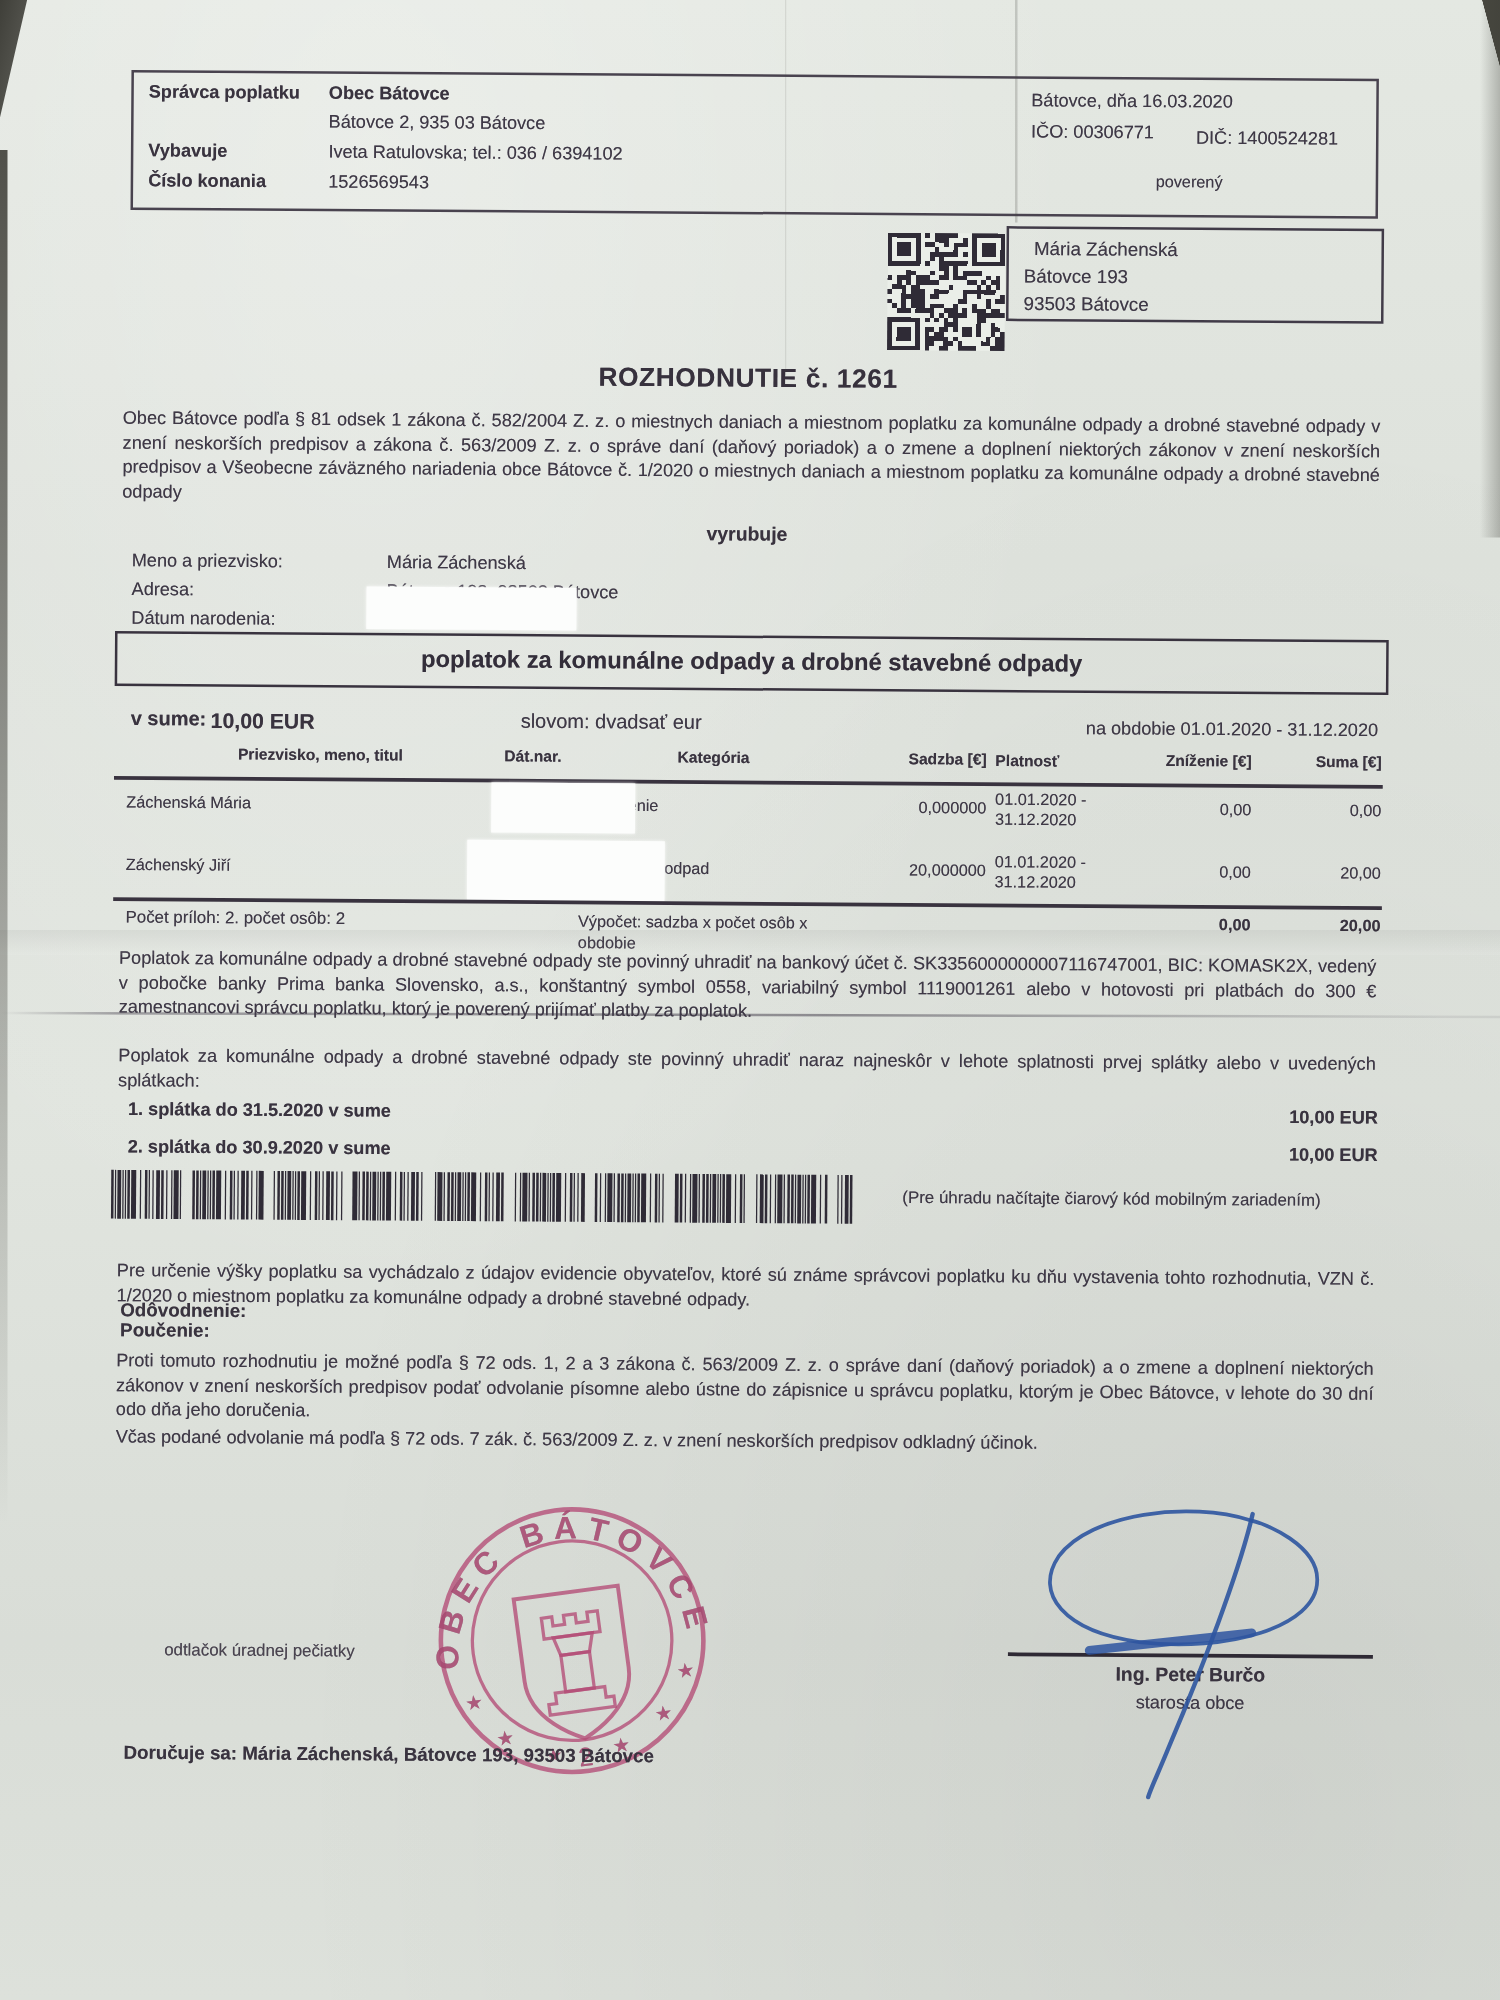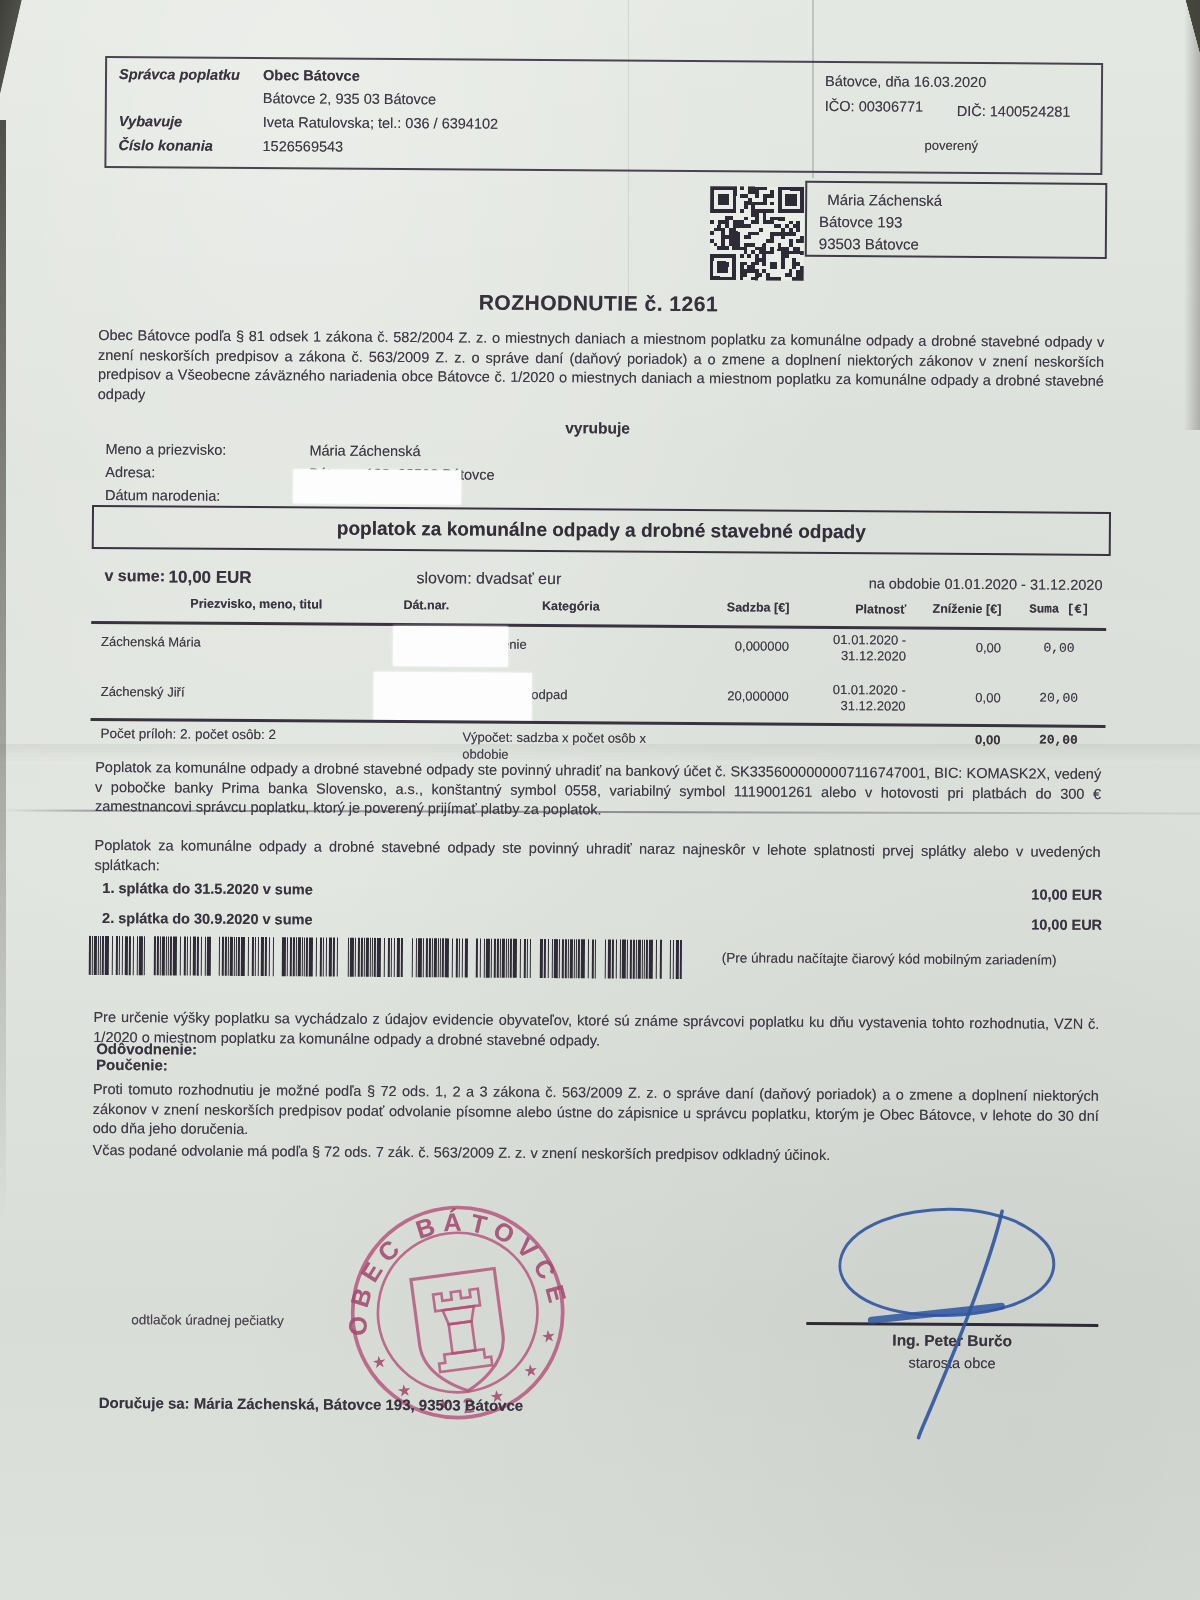--- a/index.html
+++ b/index.html
@@ -34,21 +34,21 @@
   .crease-v2{position:absolute;left:628px;top:0;width:1px;height:300px;background:rgba(70,70,66,.12);}
 
   #content{position:absolute;inset:0;transform:rotate(.4deg);transform-origin:110px 80px;
     color:#3e3846;text-shadow:0 0 .5px rgba(62,56,70,.55);}
   .b{font-weight:bold;color:#39333f;}
 
   
   .hdr-box{position:absolute;left:105px;top:56px;width:994px;height:108px;
     border:2px solid #49434f;}
   .hdr-row{position:absolute;left:12px;font-size:14.5px;}
-  .hdr-label{display:inline-block;width:140px;font-weight:bold;color:#39333f;font-style:italic;}
+  .hdr-label{display:inline-block;width:140px;font-weight:bold;color:#39333f;}
   .hdr-right{position:absolute;font-size:14.5px;}
 
   
   .qr{position:absolute;left:711px;top:182px;width:94px;height:94px;}
   .addr-box{position:absolute;left:806px;top:176px;width:302px;height:76px;
     border:2px solid #413b48;padding:6px 0 0 12px;box-sizing:border-box;}
   .addr-line{font-size:15px;line-height:22px;}
 
   .title{position:absolute;left:0;width:1200px;top:288px;text-align:center;
     font-size:21px;font-weight:bold;letter-spacing:.5px;color:#37313d;}
@@ -75,23 +75,23 @@
   .tbl{position:absolute;left:95px;top:596px;width:1015px;}
   .tbl .line{position:absolute;left:0;width:1015px;background:#39333f;}
   .th,.td{position:absolute;font-size:13px;}
   .th{font-weight:bold;color:#39333f;font-size:12.5px;}
   .c-name{left:10px;width:300px;text-align:left;}
   .th.c-name{text-align:center;width:300px;left:15px;}
   .c-birth{left:270px;width:130px;text-align:center;}
   .c-cat{left:372px;width:215px;text-align:left;}
   .th.c-cat{text-align:center;}
   .c-rate{left:560px;width:138px;text-align:right;}
-  .c-valid{left:705px;width:110px;text-align:right;line-height:16px;}
+  .c-valid{left:705px;width:110px;text-align:left;line-height:16px;}
   .c-red{left:818px;width:92px;text-align:right;}
-  .c-sum{left:922px;width:92px;text-align:center;font-family:Liberation Mono, monospace;}
+  .c-sum{left:922px;width:92px;text-align:right;}
   .trow{position:absolute;left:0;width:1015px;}
 
   .inst-row{position:absolute;left:108px;width:1000px;font-size:14.5px;font-weight:bold;color:#39333f;}
   .inst-amt{position:absolute;right:0;}
 
   .barcode{position:absolute;left:95px;top:936px;width:612px;height:39px;display:flex;align-items:stretch;}
   .barcode div{background:#2f2b36;height:100%;}
   .barcode-note{position:absolute;left:728px;top:946px;font-size:13.5px;white-space:nowrap;}
 
   .sec-head{position:absolute;left:103px;font-size:15px;font-weight:bold;color:#39333f;}

